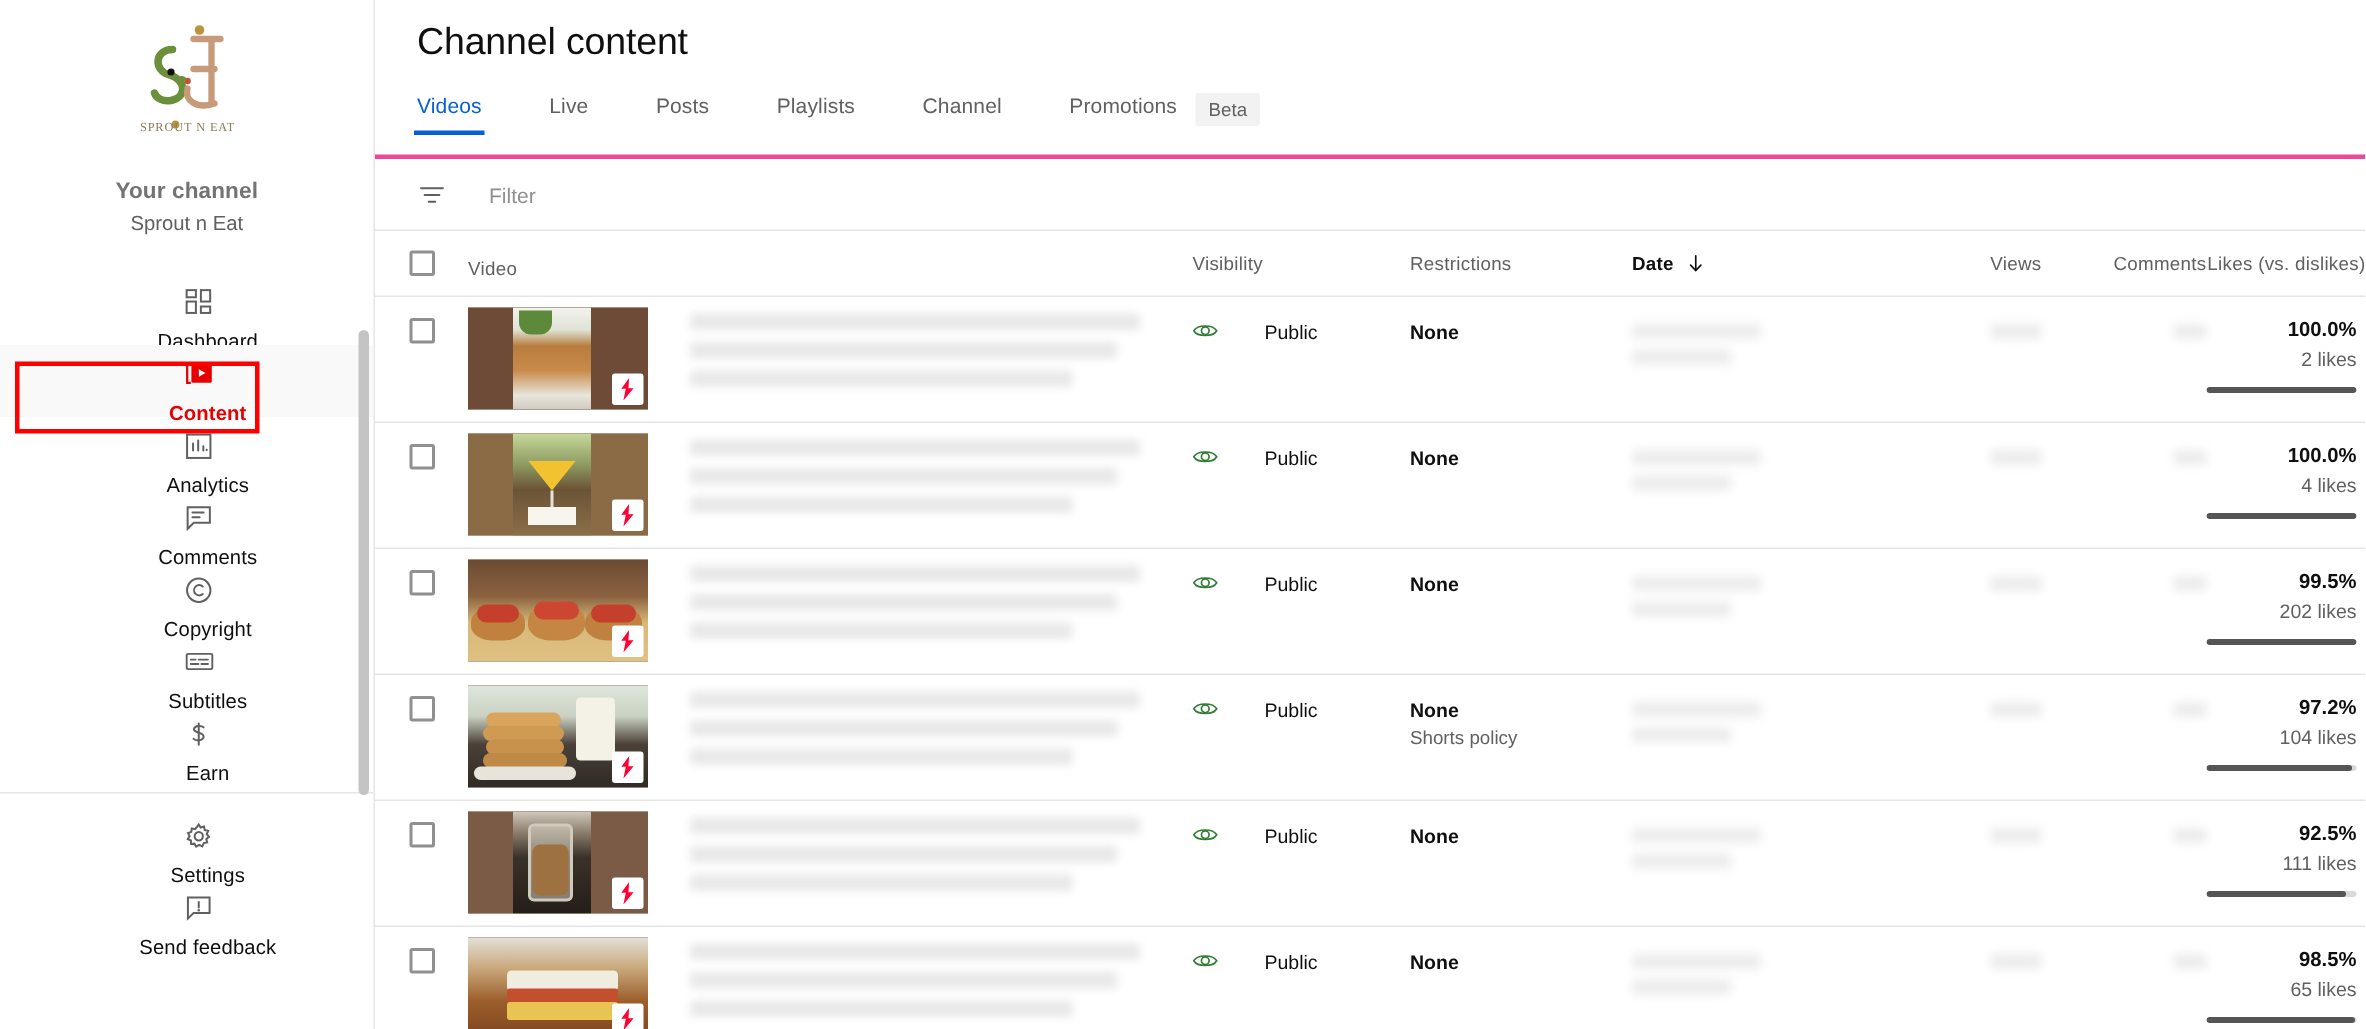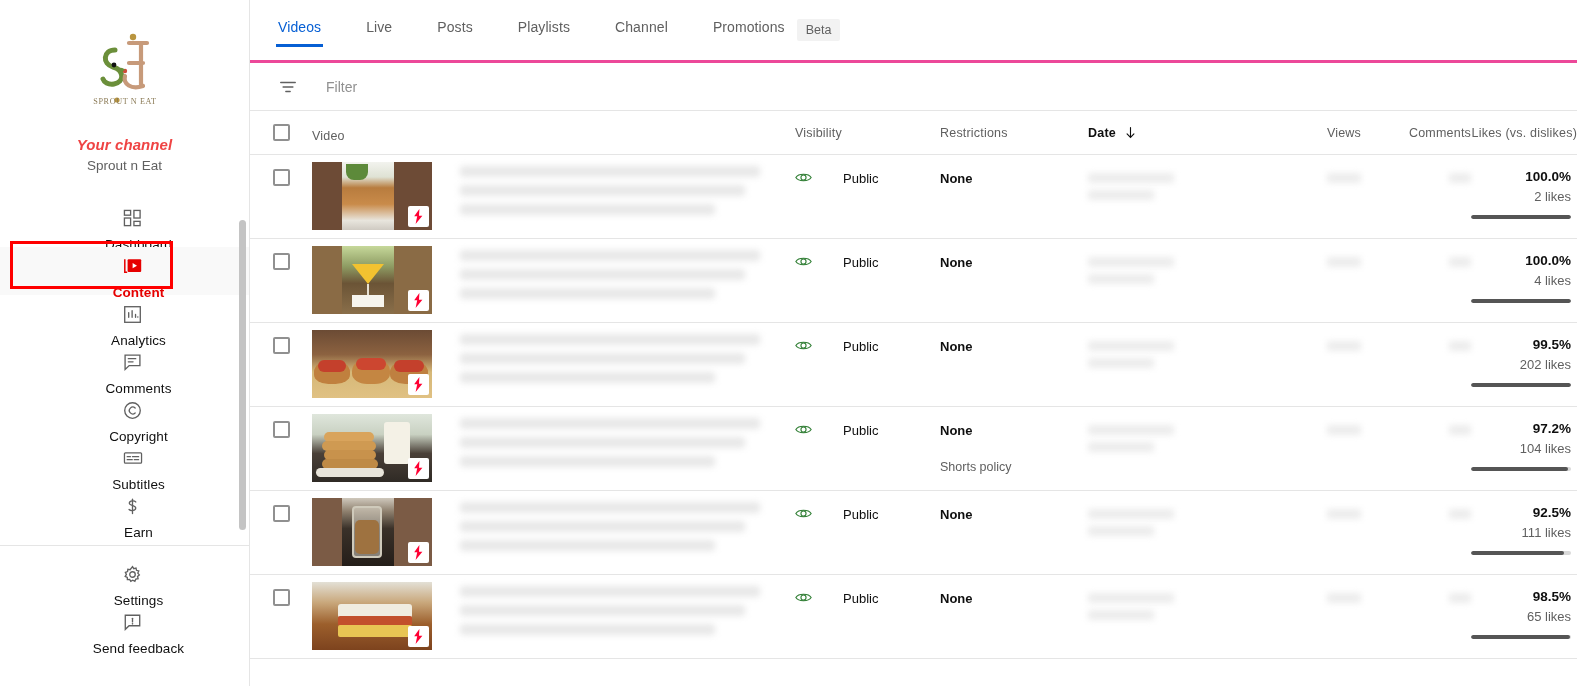--- a/index.html
+++ b/index.html
@@ -14,34 +14,33 @@
   
   .sidebar {
     width: 250px; height: 686px;
     background: #ffffff;
     border-right: 1px solid #e5e5e5;
     position: relative;
     flex: 0 0 250px;
     overflow: hidden;
   }
   .channel-block {
-    padding-top: 22px;
+    padding-top: 5px;
     display: flex; flex-direction: column; align-items: center;
   }
   .logo {
     width: 92px; height: 92px;
     display: flex; align-items: center; justify-content: center;
     position: relative;
   }
   .logo svg { display:block; }
   .channel-name {
     margin-top: 22px;
-    font-size: 15px; font-weight: bold; color: #ef4444;
+    font-size: 15px; font-weight: bold; color: #737373;
     letter-spacing: .1px;
-    font-style: italic;
   }
   .channel-sub {
     margin-top: 5px;
     font-size: 13.5px; color: #606060;
   }
   .nav { margin-top: 26px; }
   .nav-item {
     display: flex; align-items: center;
     height: 48px;
     padding-left: 16px;
@@ -203,21 +202,21 @@
     filter: blur(3px);
   }
   .blur-line.l1 { width: 300px; }
   .blur-line.l2 { width: 285px; }
   .blur-line.l3 { width: 255px; }
 
   .cell-txt { font-size: 13px; color: #0f0f0f; padding-top: 16px; font-weight: bold; }
   .vis-cell { display: flex; align-items: flex-start; padding-top: 16px; gap: 20px; }
   .vis-cell .eye { margin-right: 11px; display:flex; }
   .vis-cell .vtext { font-size: 13px; color: #0f0f0f; line-height: 15px; }
-  .restr-sub { font-size: 12.5px; color: #606060; margin-top: 22px; }
+  .restr-sub { font-size: 12.5px; color: #606060; margin-top: 4px; }
 
   .blur-cell {
     padding-top: 18px;
   }
   .blur-chip {
     height: 10px; background: #ececec; border-radius: 2px;
     filter: blur(3.2px);
     margin-bottom: 7px;
   }
   .c-date .blur-chip.d1 { width: 86px; }
@@ -365,20 +364,21 @@
       </div>
 
     </div>
 
     <div class="highlight-box"></div>
     <div class="side-scroll"></div>
   </div>
 
   <div class="main">
 
+    <div class="page-title">Channel content</div>
 
     <div class="tabs">
       <div class="tab selected">
         <span>Videos</span>
       </div>
       <div class="tab">
         <span>Live</span>
       </div>
       <div class="tab">
         <span>Posts</span>

